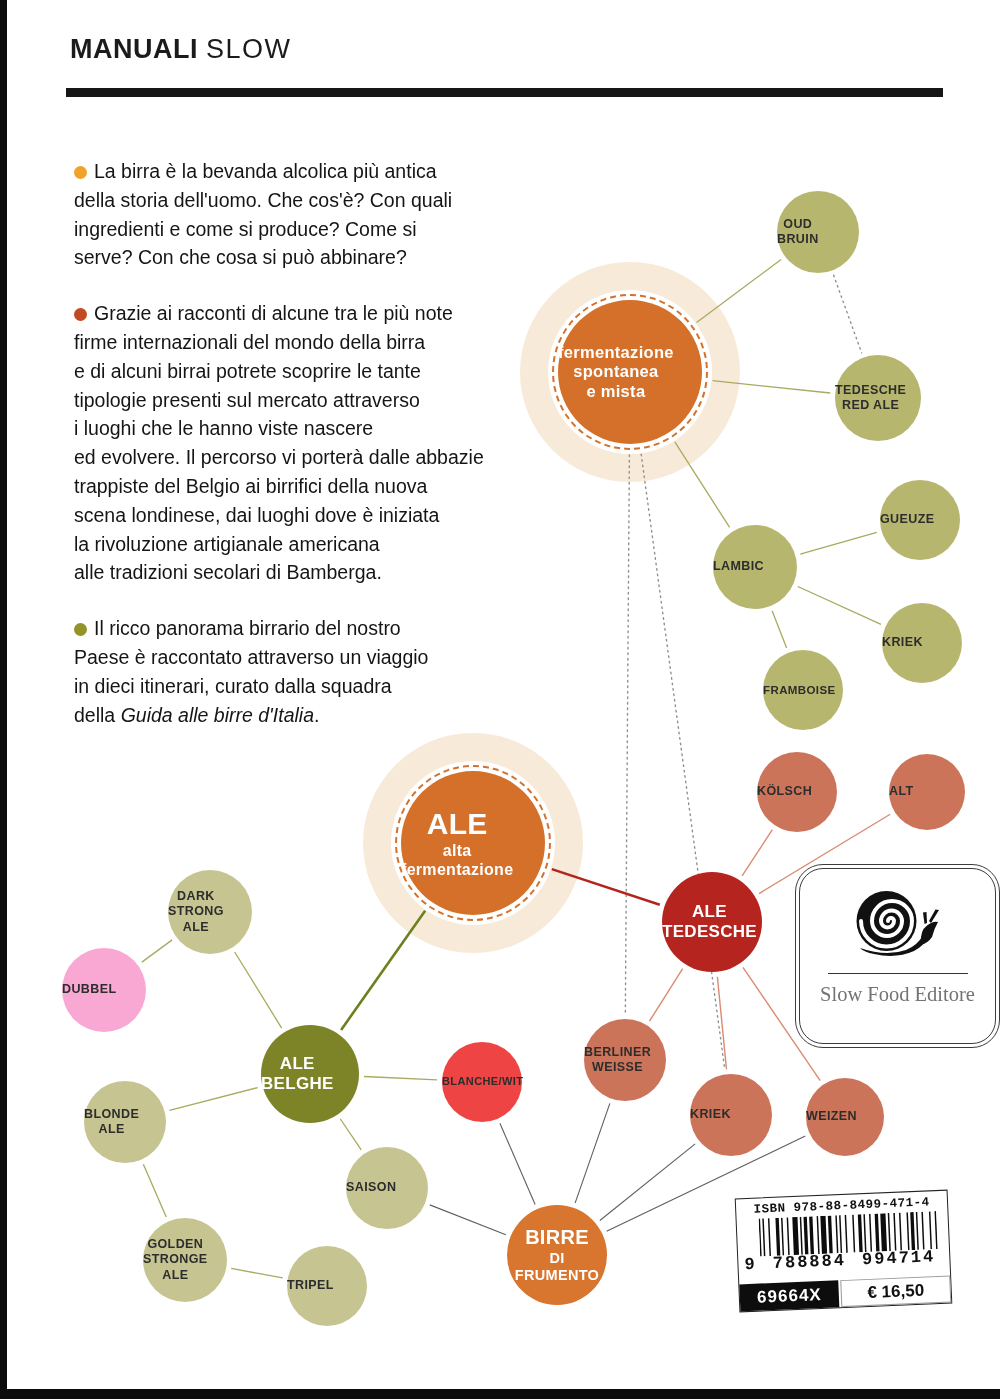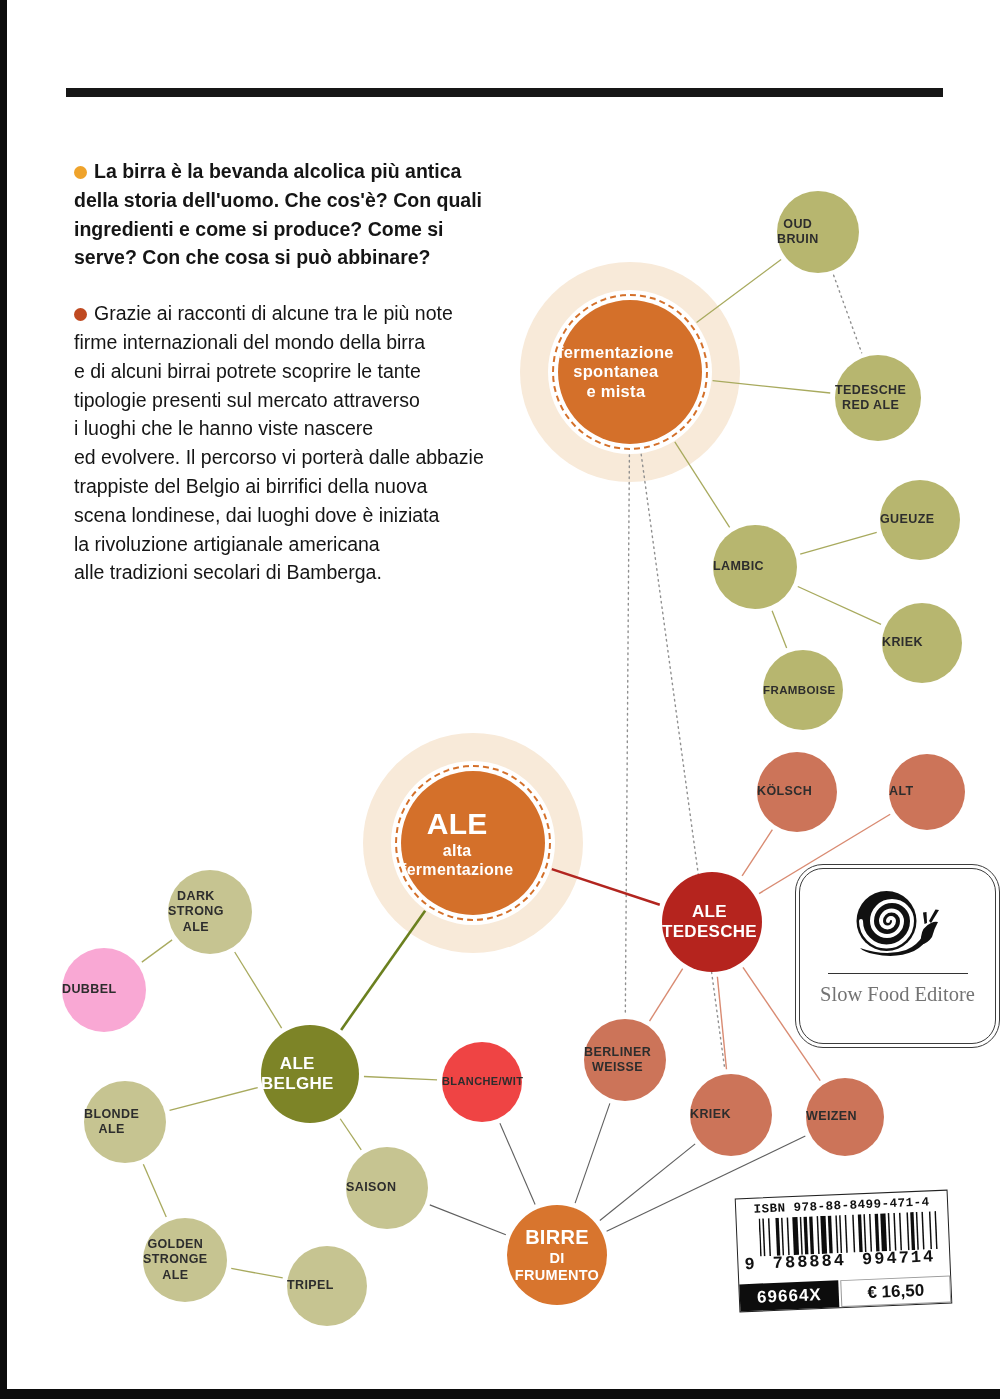--- a/index.html
+++ b/index.html
@@ -10,21 +10,21 @@
 
   
   .series{position:absolute;left:70px;top:34px;font-size:27px;color:#1b1b1b;letter-spacing:.5px;}
   .series .b{font-weight:800;}
   .series .l{font-weight:400;letter-spacing:1.5px;}
   .rule{position:absolute;left:66px;top:88px;width:877px;height:9px;background:#161616;}
 
   
   .intro{position:absolute;left:74px;top:157px;width:486px;z-index:2;}
   .intro p{margin:0 0 27px 0;font-size:19.5px;line-height:28.8px;color:#151515;}
-  .intro p.b{font-weight:700;}
+  .intro p.b{font-weight:400;}
   .bullet{display:inline-block;width:13px;height:13px;border-radius:50%;margin-right:7px;
           transform:translateY(1px);}
   .wrap{white-space:pre-line;}
   .it{font-style:italic;}
 
   
   .halo{position:absolute;border-radius:50%;z-index:0;}
   #edges{position:absolute;left:0;top:0;z-index:1;}
   .circle{position:absolute;border-radius:50%;display:flex;align-items:center;z-index:2;}
   .dashring{position:absolute;border-radius:50%;border:2px dashed #d4702a;background:transparent;z-index:2;}
@@ -58,37 +58,42 @@
         font-weight:700;font-size:17px;color:#111;}
 </style>
 </head>
 <body>
 
 <div class="page">
 
   <div class="edge-bar-left"></div>
   <div class="edge-bar-bottom"></div>
 
+  <div class="series"><span class="b">MANUALI</span> <span class="l">SLOW</span></div>
   <div class="rule"></div>
 
   <div class="intro">
     <p class="b"><span class="bullet" style="background-color: rgb(239, 163, 43);"></span><span class="wrap">La birra è la bevanda alcolica più antica
 della storia dell'uomo. Che cos'è? Con quali
 ingredienti e come si produce? Come si
 serve? Con che cosa si può abbinare?</span></p>
     <p><span class="bullet" style="background-color: rgb(192, 74, 33);"></span><span class="wrap">Grazie ai racconti di alcune tra le più note
 firme internazionali del mondo della birra
 e di alcuni birrai potrete scoprire le tante
 tipologie presenti sul mercato attraverso
 i luoghi che le hanno viste nascere
 ed evolvere. Il percorso vi porterà dalle abbazie
 trappiste del Belgio ai birrifici della nuova
 scena londinese, dai luoghi dove è iniziata
 la rivoluzione artigianale americana
 alle tradizioni secolari di Bamberga.</span></p>
+    <p><span class="bullet" style="background-color: rgb(147, 148, 40);"></span><span class="wrap">Il ricco panorama birrario del nostro
+Paese è raccontato attraverso un viaggio
+in dieci itinerari, curato dalla squadra
+della </span><span class="it">Guida alle birre d'Italia</span><span>.</span></p>
   </div>
 
   <div id="halos">
       <div class="halo" style="left: 520px; top: 262px; width: 220px; height: 220px; background: rgb(248, 234, 217);"></div>
       <div class="halo" style="left: 363px; top: 733px; width: 220px; height: 220px; background: rgb(248, 234, 217);"></div>
     </div>
   <svg id="edges" width="1000" height="1399">
       <line x1="696.5695781582529" y1="322.42690988215213" x2="781.1060169243418" y2="259.4742427159157" stroke="#a8aa5e" stroke-width="1.3"></line>
       <line x1="712.5475930247795" y1="380.6541831396946" x2="830.2616329495252" y2="392.99517119632117" stroke="#a8aa5e" stroke-width="1.3"></line>
       <line x1="674.7922875217959" y1="441.8759685340015" x2="729.6356926081397" y2="527.4316804686979" stroke="#a8aa5e" stroke-width="1.3"></line>

